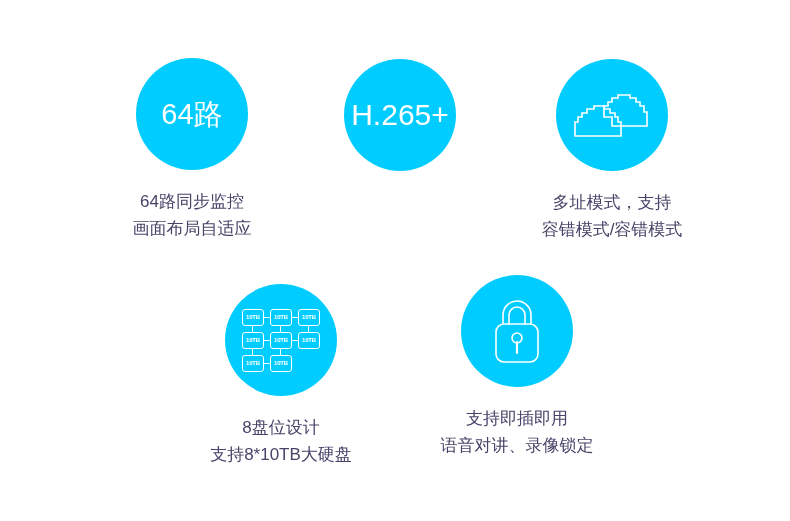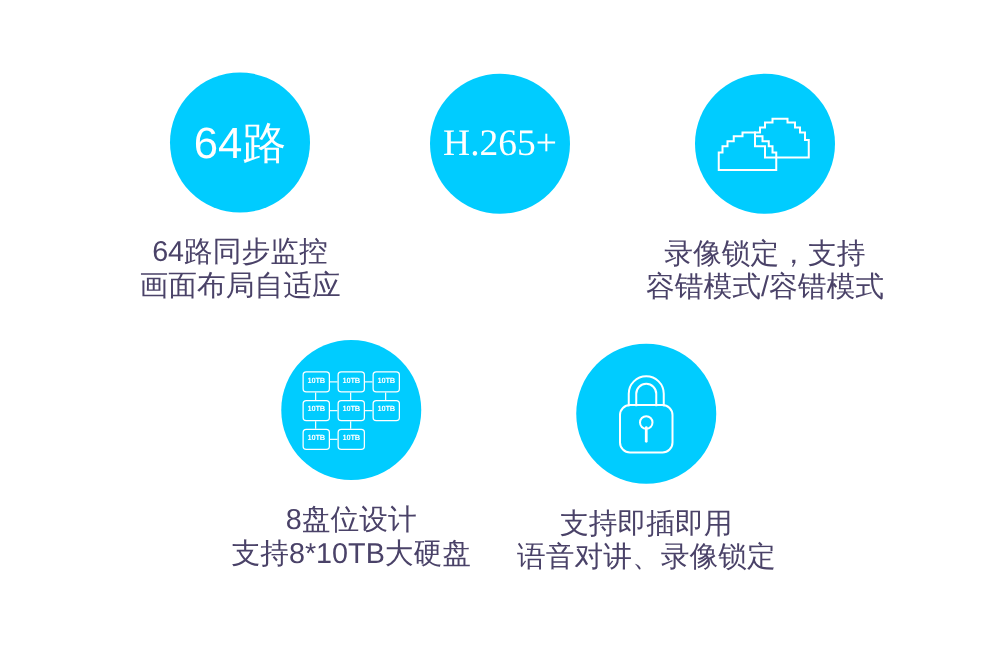--- a/index.html
+++ b/index.html
@@ -31,47 +31,47 @@
     height: 112px;
     border-radius: 50%;
     background: #00ccff;
     display: flex;
     align-items: center;
     justify-content: center;
     position: relative;
   }
   .badge-text {
     color: #ffffff;
-    font-size: 35px;
+    font-size: 29px;
     line-height: 1;
     font-weight: 300;
     letter-spacing: 0px;
     white-space: nowrap;
   }
   .badge-text.small {
     font-size: 30px;
   }
   .caption {
     margin-top: 18px;
     text-align: center;
     color: #4a4268;
-    font-size: 23px;
+    font-size: 17px;
     line-height: 27px;
     white-space: nowrap;
   }
   .caption .line {
     display: block;
   }
 
   
   #feat-1 { left: 77px;  top: 58px; }
-  #feat-2 { left: 285px; top: 59px; font-family: Liberation Serif, serif; }
+  #feat-2 { left: 285px; top: 59px; }
   #feat-3 { left: 497px; top: 59px; }
   
-  #feat-4 { left: 166px; top: 272px; }
+  #feat-4 { left: 166px; top: 284px; }
   #feat-5 { left: 402px; top: 275px; }
 
   .disk-grid {
     width: 78px;
     height: 62px;
     position: relative;
   }
   .disk {
     position: absolute;
     width: 22px;
@@ -121,21 +121,21 @@
       <span>
         <svg width="84" height="62" viewBox="0 0 84 62">
 
           <path d="M34 33 L34 22 L38 22 L38 18 L42 18 L42 14 L48 14 L48 11 L60 11 L60 14 L66 14 L66 18 L70 18 L70 22 L74 22 L74 28 L77 28 L77 42 L42 42 L42 33 Z" fill="none" stroke="#ffffff" stroke-width="1.6" stroke-linejoin="miter"></path>
 
           <path d="M5 52 L5 38 L8 38 L8 33 L12 33 L12 29 L17 29 L17 25 L24 25 L24 22 L34 22 L34 25 L40 25 L40 29 L45 29 L45 33 L48 33 L48 38 L51 38 L51 52 Z" fill="none" stroke="#ffffff" stroke-width="1.6" stroke-linejoin="miter"></path>
         </svg>
       </span>
     </div>
     <div class="caption">
-      <span class="line">录像锁定，支持</span>
+      <span class="line">多址模式，支持</span>
       <span class="line">容错模式/容错模式</span>
     </div>
   </div>
 
   <div class="feature" id="feat-4">
     <div class="badge">
       <span class="disk-grid">
 
         <span class="hlink" style="left:22px; top:8px;"></span>
         <span class="hlink" style="left:50px; top:8px;"></span>

